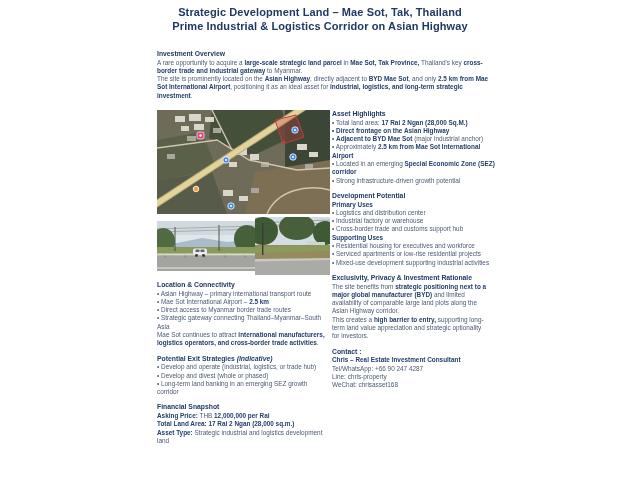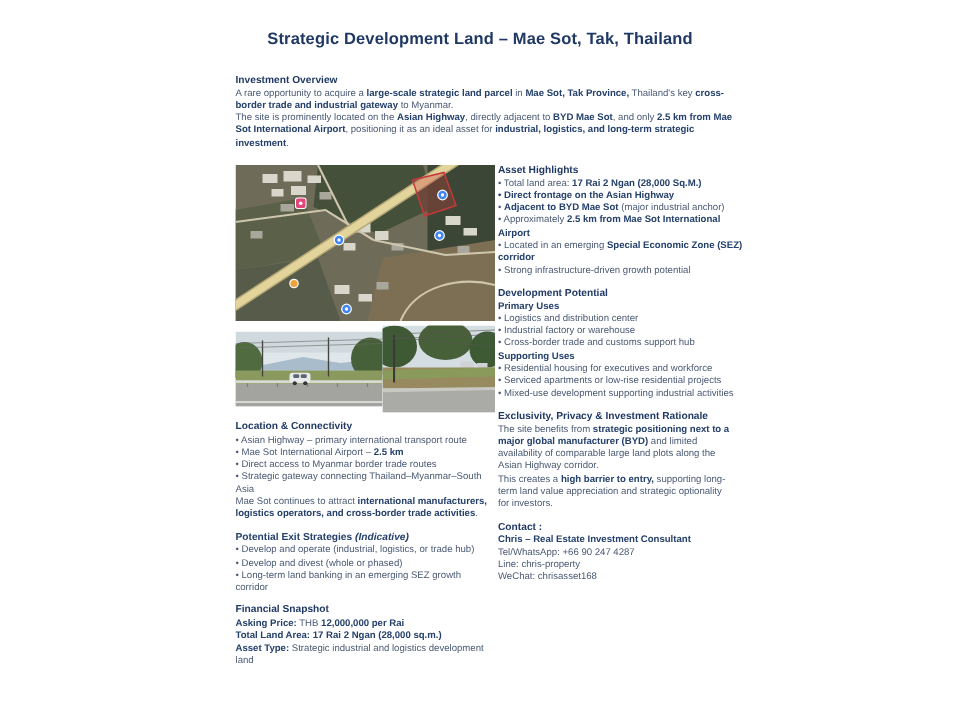--- a/index.html
+++ b/index.html
@@ -1,18 +1,18 @@
 <!DOCTYPE html>
 <html><head>
 <meta charset="utf-8">
 <style>
   html,body{margin:0;padding:0;background:#888;}
   .page{position:relative;width:640px;height:480px;background:#ffffff;overflow:hidden;
         font-family:"Liberation Sans","DejaVu Sans",sans-serif;color:#4a5a74;margin:0 auto;}
-  .title-wrap{position:absolute;top:20px;left:0;right:0;text-align:center;}
+  .title-wrap{position:absolute;top:6px;left:0;right:0;text-align:center;}
   .title-line{font-size:11px;font-weight:bold;color:#203864;line-height:13.5px;letter-spacing:.1px;}
   .overview{position:absolute;left:157px;top:50px;width:338px;}
   .col-left{position:absolute;left:157px;top:110px;width:173px;}
   .col-right{position:absolute;left:332px;top:110px;width:164px;}
   .section{margin-bottom:7px;}
   .h{font-size:6.8px;font-weight:bold;color:#1f3864;line-height:8.6px;}
   .para{font-size:6.4px;line-height:8.3px;color:#4a5a74;}
   .b{font-weight:bold;color:#24406b;}
   .i{font-style:italic;}
   .imgblock{font-size:0;line-height:0;}
@@ -21,20 +21,21 @@
   .photo1{display:block;margin-top:4px;}
   .photo2{display:block;}
 </style>
 </head>
 <body>
 
 <div class="page">
 
   <div class="title-wrap">
     <div class="title-line">Strategic Development Land – Mae Sot, Tak, Thailand</div>
+    <div class="title-line">Prime Industrial &amp; Logistics Corridor on Asian Highway</div>
   </div>
 
   <div class="overview section">
     <div class="h">Investment Overview</div>
     <div>
         <div class="para"><span>A rare opportunity to acquire a </span><span class="b">large-scale strategic land parcel</span><span> in </span><span class="b">Mae Sot, Tak Province,</span><span> Thailand's key </span><span class="b">cross-border trade and industrial gateway</span><span> to Myanmar.</span></div>
         <div class="para"><span>The site is prominently located on the </span><span class="b">Asian Highway</span><span>, directly adjacent to </span><span class="b">BYD Mae Sot</span><span>, and only </span><span class="b">2.5 km from Mae Sot International Airport</span><span>, positioning it as an ideal asset for </span><span class="b">industrial, logistics, and long-term strategic investment</span><span>.</span></div>
       </div>
   </div>
 

